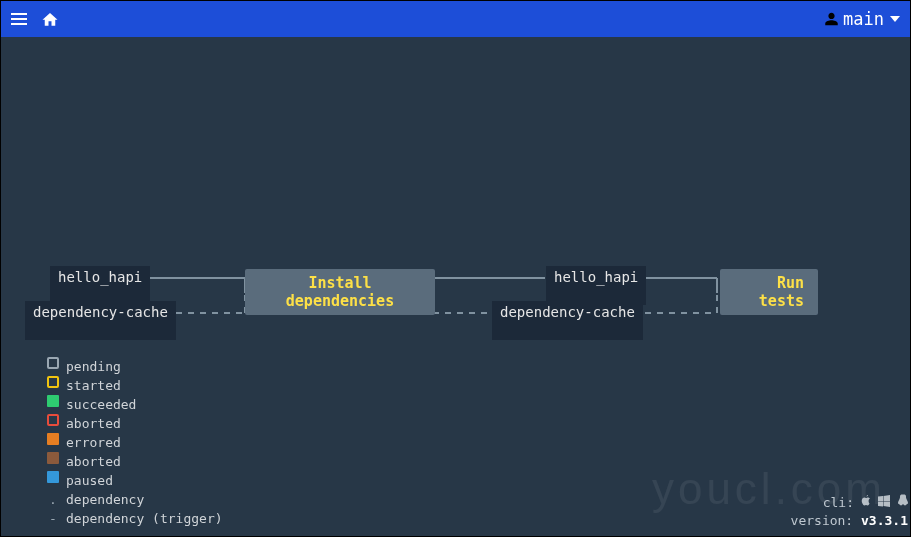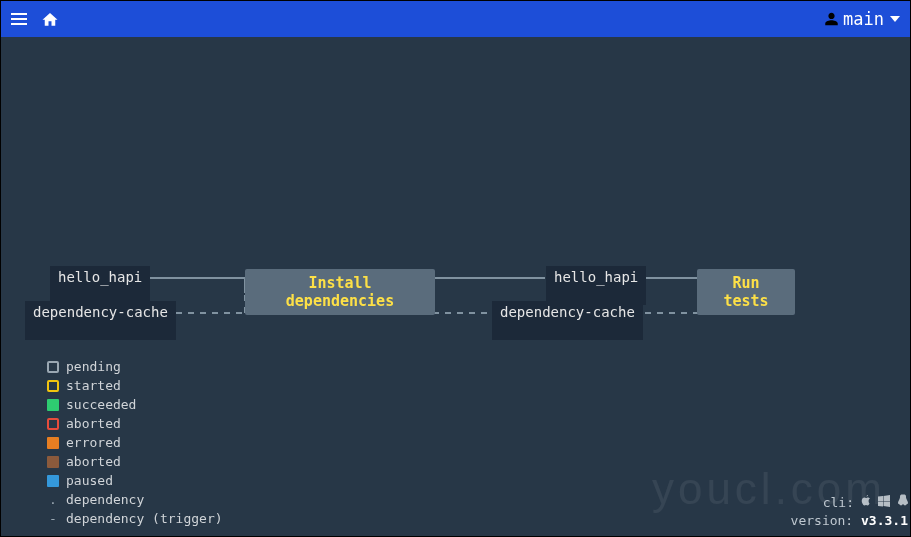--- a/index.html
+++ b/index.html
@@ -60,21 +60,21 @@
 
   
   .legend {
     position: absolute;
     left: 10px;
     bottom: 8px;
     line-height: 19px;
     font-size: 13px;
     color: #d0d4d8;
   }
-  .legend-row { display:flex; align-items:center; gap:7px;padding-left:36px; }
+  .legend-row { display:flex; align-items:flex-start; gap:7px;padding-left:36px; }
   .swatch { width:12px; height:12px; display:inline-block; }
   .swatch.box { border:2px solid; background: transparent; border-radius:2px; }
   .swatch.fill { border-radius:1px; }
   .dot { width:12px; text-align:center; color:#9aa7b2; display:inline-block; }
 
   
   .footer-right {
     position:absolute;
     right: 2px;
     bottom: 6px;
@@ -149,21 +149,21 @@
   </svg>
 
   <div class="res-label" style="left:49px; top:229px;">hello_hapi</div>
   <div class="res-label" style="left:24px; top:264px;">dependency-cache</div>
 
   <div class="job-box" style="left:244px; top:232px; width:190px; height:46px;">Install dependencies</div>
 
   <div class="res-label" style="left:545px; top:229px;">hello_hapi</div>
   <div class="res-label" style="left:491px; top:264px;">dependency-cache</div>
 
-  <div class="job-box" style="left:696px; top:232px; width:98px; height:46px;">Run tests</div>
+  <div class="job-box" style="left:719px; top:232px; width:98px; height:46px;text-align:right;">Run tests</div>
 
   <div class="legend" id="legend">
       <div class="legend-row">
         <span class="swatch box" style="border-color: rgb(154, 167, 178);"></span>
         <span>pending</span>
       </div>
       <div class="legend-row">
         <span class="swatch box" style="border-color: rgb(241, 196, 15);"></span>
         <span>started</span>
       </div>

